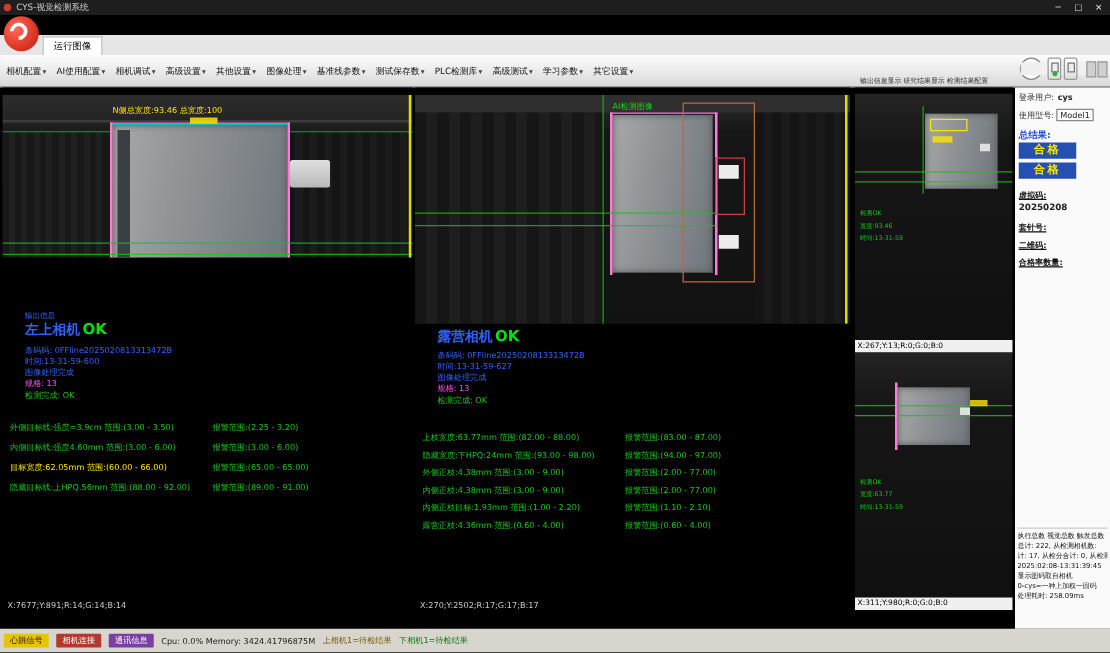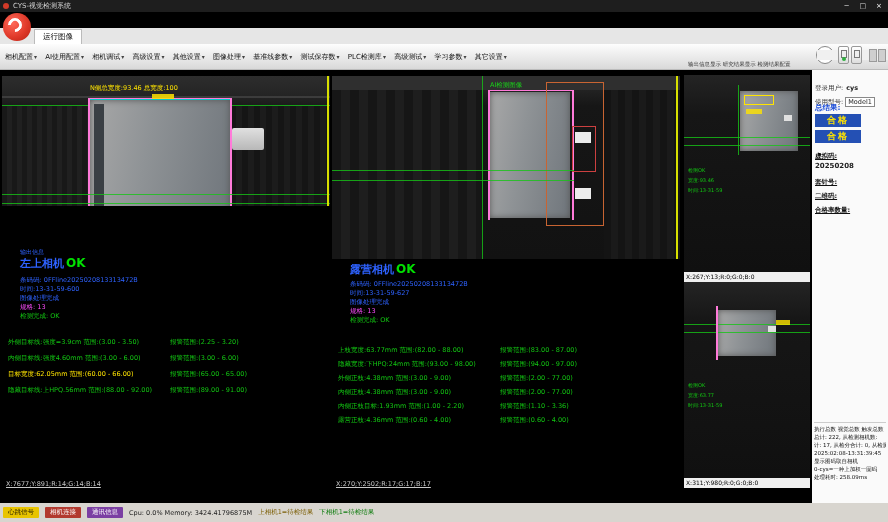--- a/index.html
+++ b/index.html
@@ -54,33 +54,33 @@
   .tl { position:absolute; left:18px; white-space:nowrap; font-size:6.5px; }
   .t-blue { color:#2e62ff; }
   .t-green { color:#12c812; }
   .t-magenta { color:#ff4dff; }
   .cam-title { font-size:11px; font-weight:bold; color:#2e62ff; }
   .cam-ok { font-size:12px; font-weight:bold; color:#00e000; margin-left:2px; }
   .mrow { position:absolute; left:6px; width:320px; font-size:6.5px; color:#12c812; display:flex; white-space:nowrap;align-items:center; }
   .mname { width:160px; overflow:hidden; }
   .mname.y { color:#ffe400; }
   .malarm { margin-left:2px; }
-  .coords { position:absolute; left:4px; top:410px; font-size:6.5px; color:#c8c8c8; white-space:nowrap;text-decoration:underline; }
+  .coords { position:absolute; left:4px; top:410px; font-size:6.5px; color:#c8c8c8; white-space:nowrap; }
 
   
   .preview-col { position:absolute; left:684px; top:70px; width:126px; height:418px; background:#000; }
   .pimg { position:absolute; left:0; width:126px; background:linear-gradient(180deg,#242424 0,#161616 20%,#101010 100%); overflow:hidden; }
   .p1 { top:5px; height:197px; }
   .p2 { top:212px; height:196px; }
   .pbar { position:absolute; left:0; width:126px; height:10px; background:#f0f0f0; color:#000; font-size:6px; line-height:10px; padding-left:2px; white-space:nowrap; }
   .ptext { position:absolute; left:4px; color:#12c812; font-size:5px; white-space:nowrap; }
 
   
   .right-panel { position:absolute; left:812px; top:70px; width:76px; height:433px; background:#fafafa; font-size:6.5px; color:#222; }
-  .rp-row { position:absolute; left:3px; width:70px; white-space:nowrap;margin-top:10px; }
+  .rp-row { position:absolute; left:3px; width:70px; white-space:nowrap; }
   .rp-label { color:#333; }
   .rp-val { margin-left:3px; font-weight:bold; }
   .rp-box { display:inline-block; margin-left:2px; border:1px solid #888; background:#fff; padding:0 2px; min-width:30px; }
   .rp-result-label { position:absolute; left:3px; color:#1f4fd8; font-weight:bold; font-size:7.5px; }
   .rp-badge { position:absolute; left:3px; width:46px; height:13px; background:#2450b4; color:#ffe400; font-weight:bold; font-size:9px; text-align:center; line-height:13px; letter-spacing:2px; }
   .rp-label2 { position:absolute; left:3px; font-weight:bold; color:#111; white-space:nowrap;text-decoration:underline; }
   .rp-serial { position:absolute; left:3px; font-size:7px; font-weight:bold; }
   .rp-stats { position:absolute; left:2px; width:72px; font-size:5.5px; line-height:8px; color:#111; border-top:1px solid #ccc; padding-top:2px; }
   .rp-stats div { white-space:nowrap; overflow:hidden; }
 
@@ -236,21 +236,21 @@
     <div class="mrow" style="top:304px">
       <span class="mname">外侧正枝:4.38mm 范围:(3.00 - 9.00)</span>
       <span class="malarm">报警范围:(2.00 - 77.00)</span>
     </div>
     <div class="mrow" style="top:318px">
       <span class="mname">内侧正枝:4.38mm 范围:(3.00 - 9.00)</span>
       <span class="malarm">报警范围:(2.00 - 77.00)</span>
     </div>
     <div class="mrow" style="top:332px">
       <span class="mname">内侧正枝目标:1.93mm 范围:(1.00 - 2.20)</span>
-      <span class="malarm">报警范围:(1.10 - 3.36)</span>
+      <span class="malarm">报警范围:(1.10 - 2.10)</span>
     </div>
     <div class="mrow" style="top:346px">
       <span class="mname">露营正枝:4.36mm 范围:(0.60 - 4.00)</span>
       <span class="malarm">报警范围:(0.60 - 4.00)</span>
     </div>
     <span class="coords">X:270;Y:2502;R:17;G:17;B:17</span>
   </div>
 
   <div class="preview-col">
     <div class="pimg p1">

